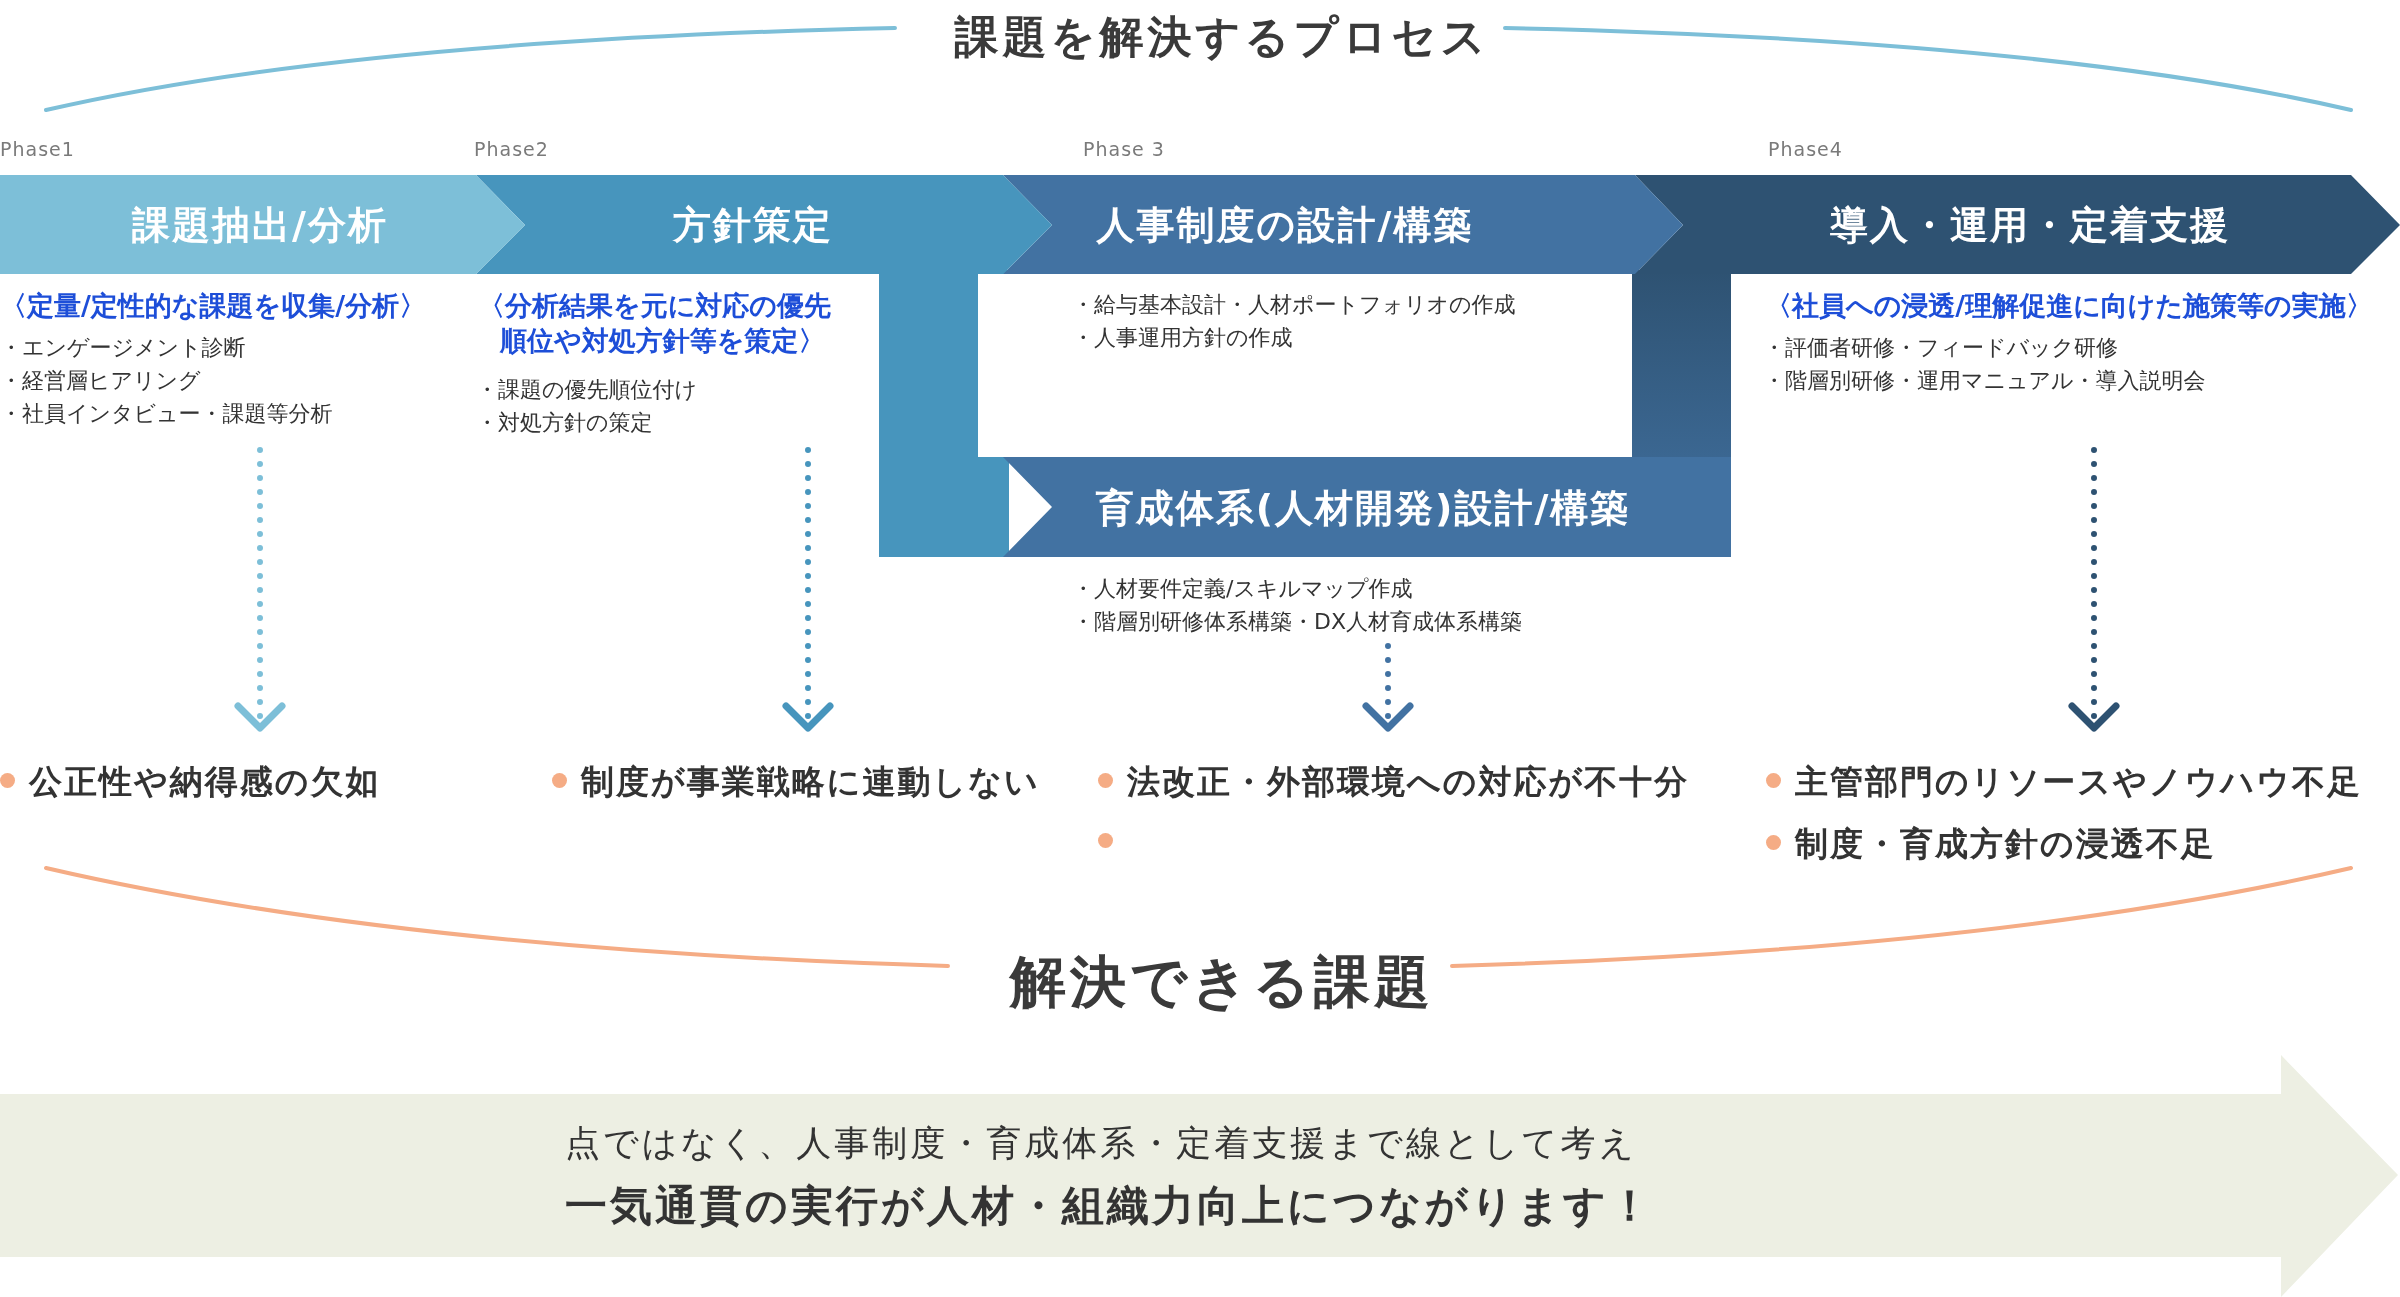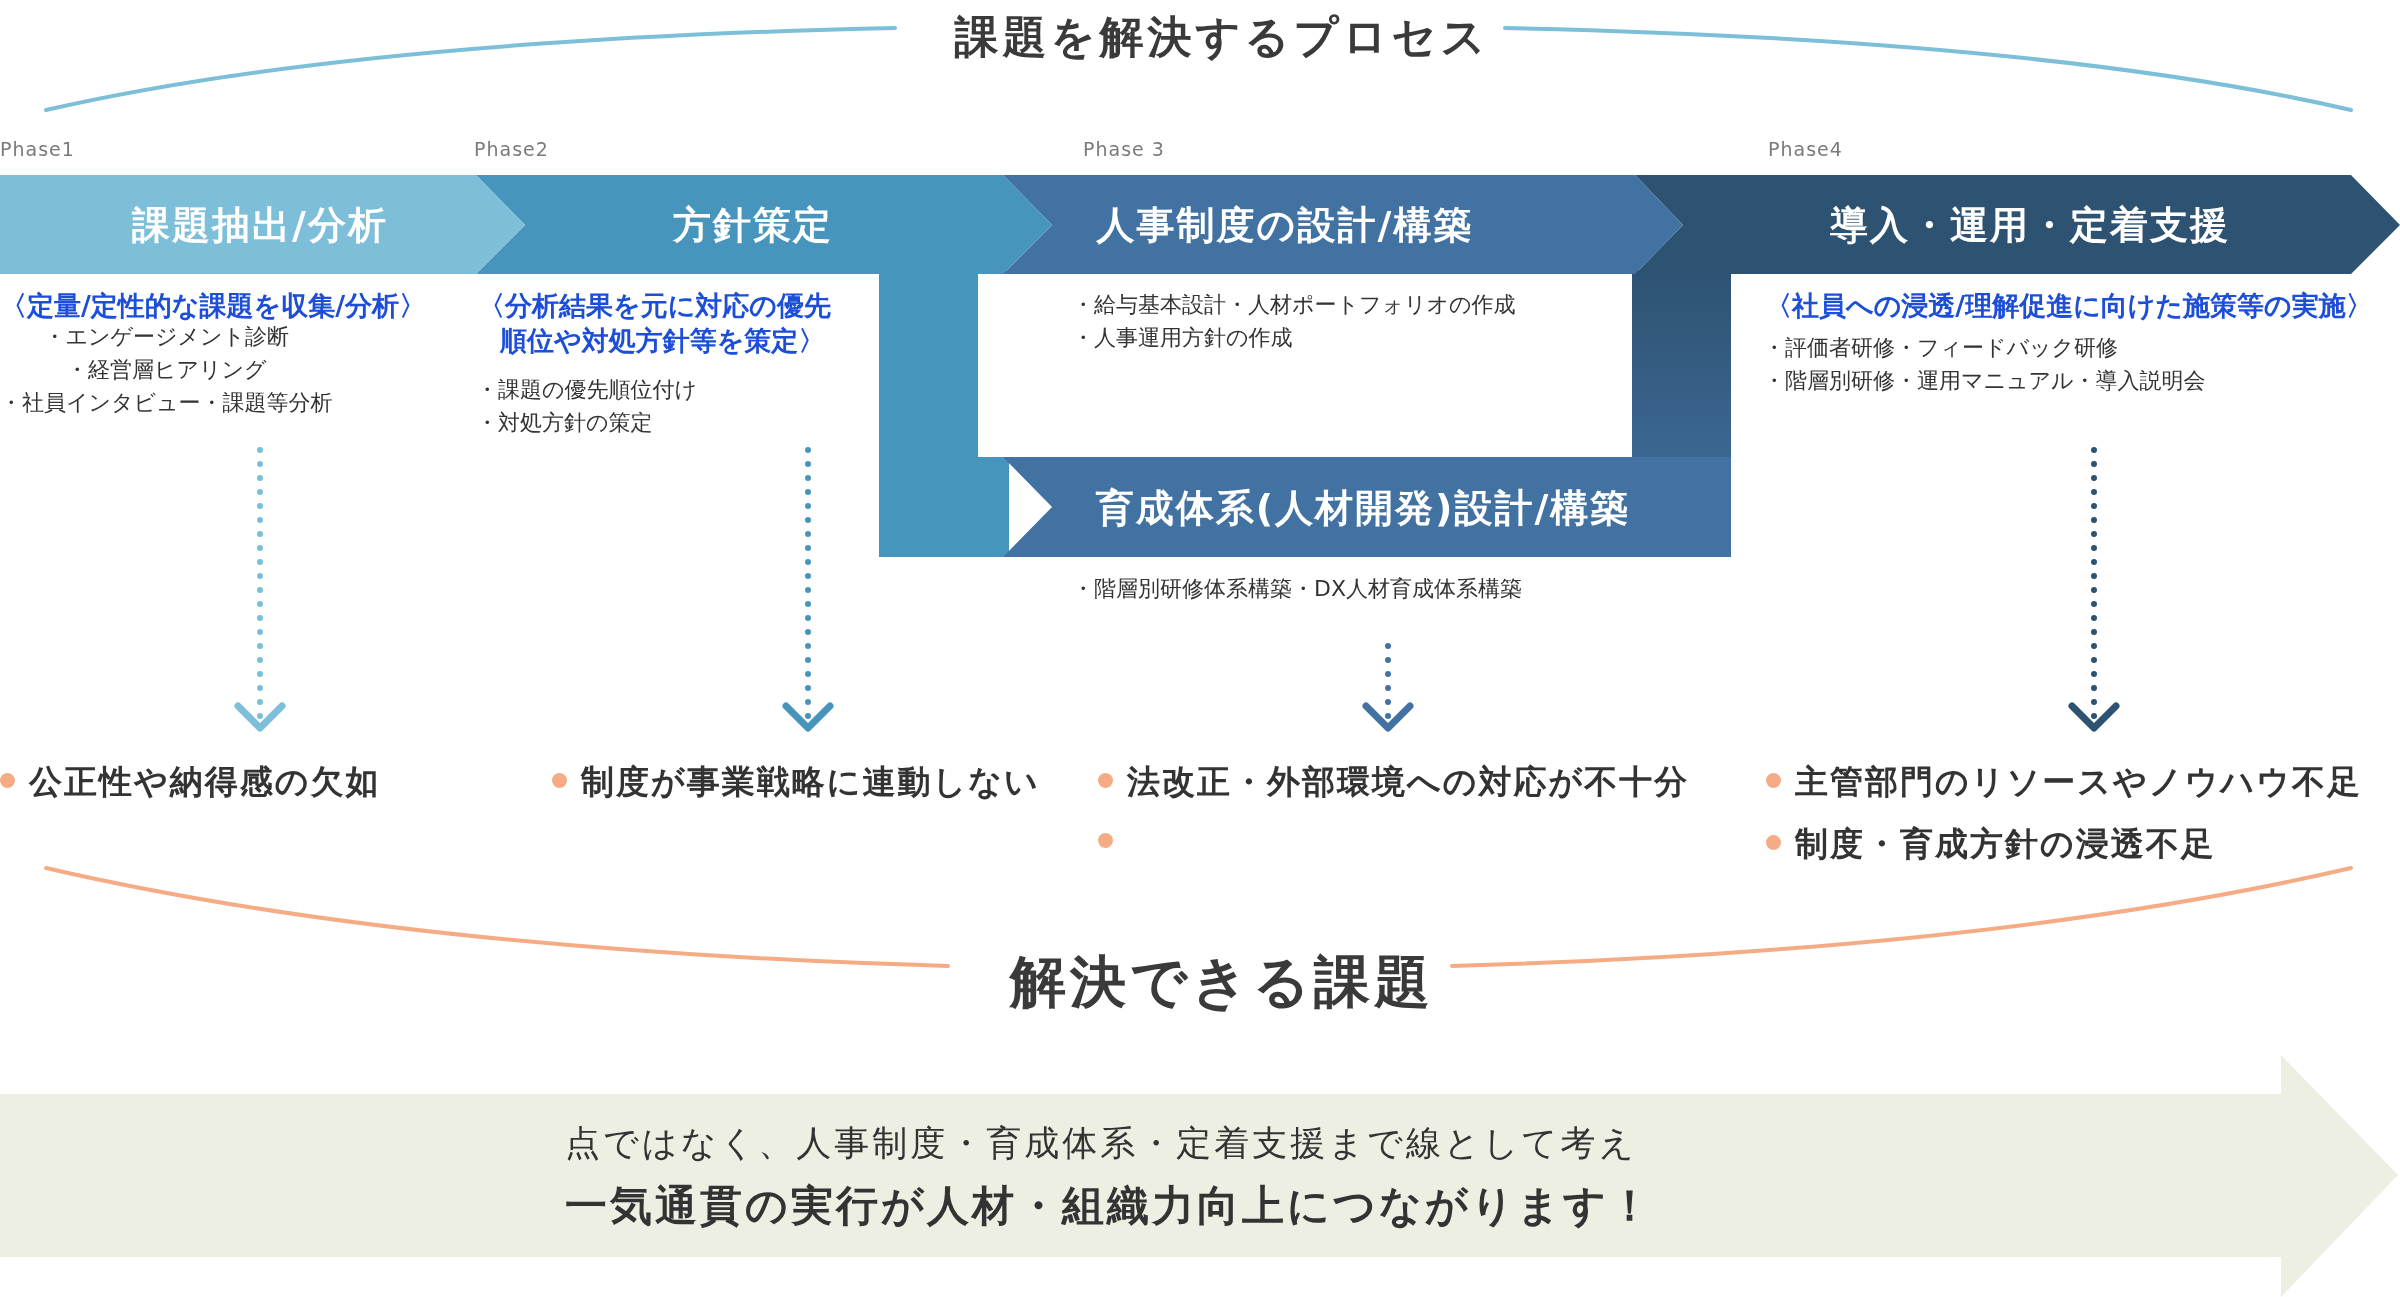--- a/index.html
+++ b/index.html
@@ -75,38 +75,39 @@
 <div class="phase-label" style="left:1083px;">Phase 3</div>
 <div class="phase-label" style="left:1768px;">Phase4</div>
 
 <div class="band-title" style="left:260px; top:200px;">課題抽出/分析</div>
 <div class="band-title" style="left:753px; top:200px;">方針策定</div>
 <div class="band-title" style="left:1285px; top:200px;">人事制度の設計/構築</div>
 <div class="band-title" style="left:2030px; top:200px;">導入・運用・定着支援</div>
 <div class="band-title" style="left:1363px; top:483px;">育成体系(人材開発)設計/構築</div>
 
 <div class="heading" style="left:0px; top:288px;">〈定量/定性的な課題を収集/分析〉</div>
-<ul class="list" style="left:0px; top:320px;text-align:center;">
+<ul class="list" style="left:0px; top:331px;">
   <li>エンゲージメント診断</li>
   <li>経営層ヒアリング</li>
   <li>社員インタビュー・課題等分析</li>
 </ul>
 
 <div class="heading" style="left:478px; top:288px;">〈分析結果を元に対応の優先</div>
 <div class="heading" style="left:500px; top:323px;">順位や対処方針等を策定〉</div>
 <ul class="list" style="left:476px; top:373px;">
   <li>課題の優先順位付け</li>
   <li>対処方針の策定</li>
 </ul>
 
 <ul class="list" style="left:1072px; top:288px;">
   <li>給与基本設計・人材ポートフォリオの作成</li>
   <li>人事運用方針の作成</li>
 </ul>
 <ul class="list" style="left:1072px; top:572px;">
+  <li>人材要件定義/スキルマップ作成</li>
   <li>階層別研修体系構築・DX人材育成体系構築</li>
 </ul>
 
 <div class="heading" style="left:1765px; top:288px;">〈社員への浸透/理解促進に向けた施策等の実施〉</div>
 <ul class="list" style="left:1763px; top:331px;">
   <li>評価者研修・フィードバック研修</li>
   <li>階層別研修・運用マニュアル・導入説明会</li>
 </ul>
 
 <div class="issue" style="left:0px; top:760px;text-align:center;"><span class="dot"></span><span>公正性や納得感の欠如</span></div>

